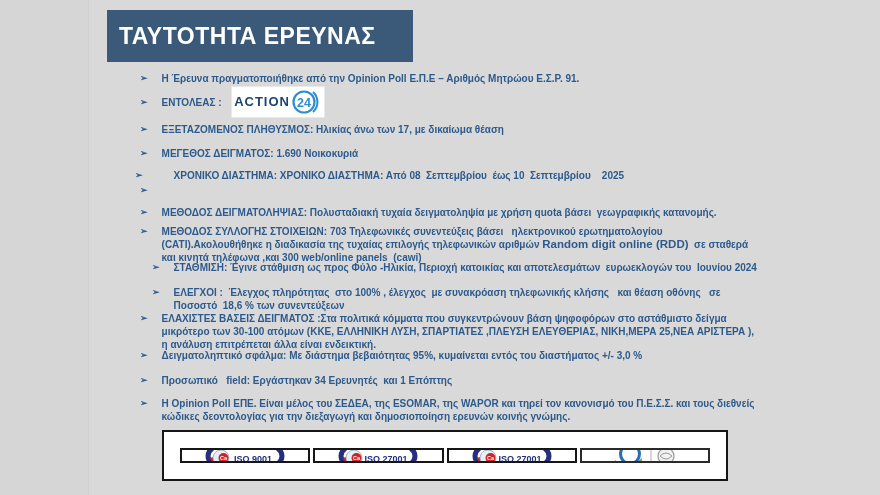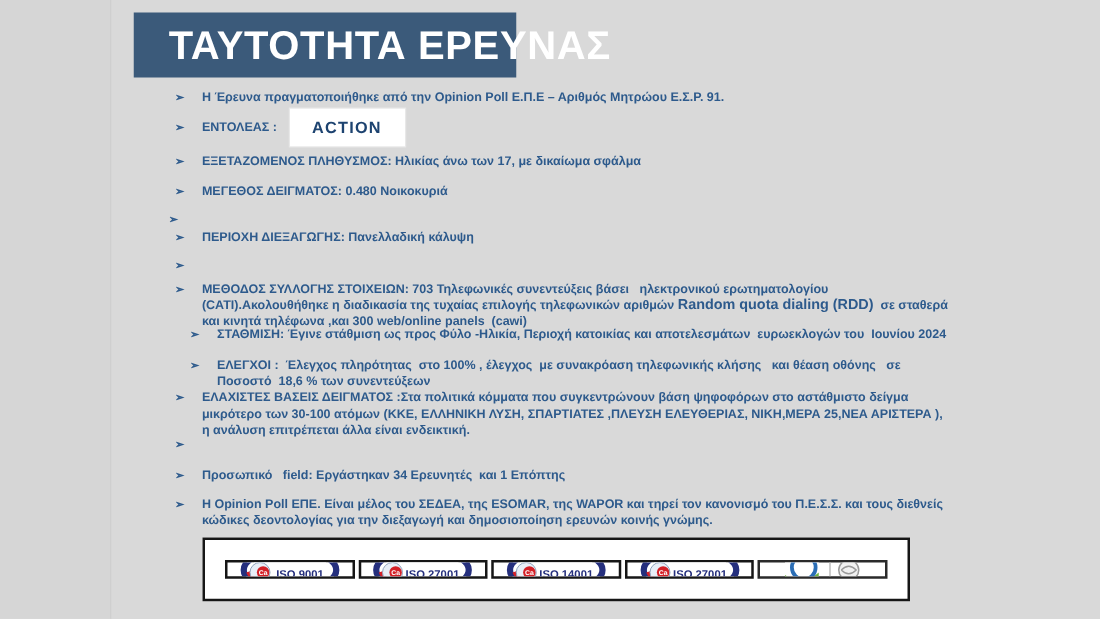--- a/index.html
+++ b/index.html
@@ -6,38 +6,37 @@
   body{
     width:880px;height:495px;overflow:hidden;
     font-family:"Liberation Sans",sans-serif;
     background:#d9d9d9;
   }
   .slide{position:relative;width:880px;height:495px;background:#d9d9d9;}
   .left-strip{position:absolute;left:0;top:0;width:88px;height:495px;background:#d6d6d6;border-right:1px solid #cfcfcf;}
   .title-box{
     position:absolute;left:107px;top:10px;width:306px;height:52px;
     background:#3b5a7a;color:#ffffff;
-    font-size:32px;font-weight:bold;letter-spacing:.5px;
-    line-height:52px;padding-left:28px;box-sizing:border-box;
+    font-size:23px;font-weight:bold;letter-spacing:.5px;
+    line-height:52px;padding-left:12px;box-sizing:border-box;
     white-space:nowrap;
   }
   .item{
     position:absolute;color:#2d5a8c;font-size:10px;font-weight:bold;
     line-height:13px;display:flex;align-items:flex-start;
   }
   .item .marker{flex:0 0 auto;font-size:9px;line-height:13px;margin-right:14px;color:#2d5a8c;}
   .item .txt{white-space:pre-wrap;}
   .wide{width:620px;}
   .b8-bold{font-size:11.5px;}
   .action-row{align-items:center;}
   .action-logo{
     background:#ffffff;height:30px;width:92px;margin-left:10px;
     display:flex;align-items:center;justify-content:center;gap:1px;
     box-shadow:0 0 0 1px #e8e8e8;
-    flex-direction:column;
   }
   .action-word{color:#1d4370;font-size:13px;font-weight:bold;letter-spacing:1px;line-height:30px;}
   .logo-strip{
     position:absolute;left:162px;top:430px;width:566px;height:51px;
     background:#ffffff;border:2px solid #161616;box-sizing:border-box;
     display:flex;align-items:stretch;padding:16px;gap:3px;
   }
   .logo-cell{
     flex:1 1 0;border:2px solid #161616;background:#ffffff;
     display:flex;align-items:center;justify-content:center;overflow:hidden;
@@ -65,63 +64,65 @@
       <svg width="30" height="28" viewBox="0 0 30 28">
         <circle cx="13" cy="14" r="10.5" fill="#ffffff" stroke="#2e8dcc" stroke-width="2.2"></circle>
         <path d="M 22 4 A 13.5 13.5 0 0 1 22 24" fill="none" stroke="#2e8dcc" stroke-width="2"></path>
         <text x="13" y="18.5" text-anchor="middle" font-size="12.5" font-weight="bold" fill="#2e8dcc" font-family="Liberation Sans, sans-serif">24</text>
       </svg>
     </span>
   </div>
 
   <div class="item" style="left:140px;top:123px;width:620px;">
     <span class="marker">➢</span>
-    <span class="txt">ΕΞΕΤΑΖΟΜΕΝΟΣ ΠΛΗΘΥΣΜΟΣ: Ηλικίας άνω των 17, με δικαίωμα σφάλμα</span>
+    <span class="txt">ΕΞΕΤΑΖΟΜΕΝΟΣ ΠΛΗΘΥΣΜΟΣ: Ηλικίας άνω των 17, με δικαίωμα θέαση</span>
   </div>
 
   <div class="item" style="left:140px;top:147px;width:620px;">
     <span class="marker">➢</span>
-    <span class="txt">ΜΕΓΕΘΟΣ ΔΕΙΓΜΑΤΟΣ: 0.480 Νοικοκυριά</span>
+    <span class="txt">ΜΕΓΕΘΟΣ ΔΕΙΓΜΑΤΟΣ: 1.690 Νοικοκυριά</span>
   </div>
 
   <div class="item" style="left:135px;top:169px;width:640px;">
     <span class="marker" style="margin-right:31px;">➢</span>
+    <span class="txt">ΧΡΟΝΙΚΟ ΔΙΑΣΤΗΜΑ: ΧΡΟΝΙΚΟ ΔΙΑΣΤΗΜΑ: Από 08  Σεπτεμβρίου  έως 10  Σεπτεμβρίου    2025</span>
   </div>
 
   <div class="item" style="left:140px;top:184px;width:620px;">
     <span class="marker">➢</span>
-    <span class="txt">ΠΕΡΙΟΧΗ ΔΙΕΞΑΓΩΓΗΣ: Πανελλαδική κάλυψη</span>
   </div>
 
   <div class="item" style="left:140px;top:206px;width:630px;">
     <span class="marker">➢</span>
+    <span class="txt">ΜΕΘΟΔΟΣ ΔΕΙΓΜΑΤΟΛΗΨΙΑΣ: Πολυσταδιακή τυχαία δειγματοληψία με χρήση quota βάσει  γεωγραφικής κατανομής.</span>
   </div>
 
   <div class="item wide" style="left:140px;top:225px;">
     <span class="marker">➢</span>
-    <span class="txt"><span>ΜΕΘΟΔΟΣ ΣΥΛΛΟΓΗΣ ΣΤΟΙΧΕΙΩΝ: 703 Τηλεφωνικές συνεντεύξεις βάσει   ηλεκτρονικού ερωτηματολογίου (CATI).Ακολουθήθηκε η διαδικασία της τυχαίας επιλογής τηλεφωνικών αριθμών </span><span class="b8-bold">Random quota dialing (RDD)</span><span>  σε σταθερά και κινητά τηλέφωνα ,και 300 web/online panels  (cawi)</span></span>
+    <span class="txt"><span>ΜΕΘΟΔΟΣ ΣΥΛΛΟΓΗΣ ΣΤΟΙΧΕΙΩΝ: 703 Τηλεφωνικές συνεντεύξεις βάσει   ηλεκτρονικού ερωτηματολογίου (CATI).Ακολουθήθηκε η διαδικασία της τυχαίας επιλογής τηλεφωνικών αριθμών </span><span class="b8-bold">Random digit online (RDD)</span><span>  σε σταθερά και κινητά τηλέφωνα ,και 300 web/online panels  (cawi)</span></span>
   </div>
 
   <div class="item" style="left:152px;top:261px;width:610px;">
     <span class="marker">➢</span>
     <span class="txt">ΣΤΑΘΜΙΣΗ: Έγινε στάθμιση ως προς Φύλο -Ηλικία, Περιοχή κατοικίας και αποτελεσμάτων  ευρωεκλογών του  Ιουνίου 2024</span>
   </div>
 
   <div class="item" style="left:152px;top:286px;width:610px;">
     <span class="marker">➢</span>
     <span class="txt">ΕΛΕΓΧΟΙ :  Έλεγχος πληρότητας  στο 100% , έλεγχος  με συνακρόαση τηλεφωνικής κλήσης   και θέαση οθόνης   σε  Ποσοστό  18,6 % των συνεντεύξεων</span>
   </div>
 
   <div class="item wide" style="left:140px;top:312px;">
     <span class="marker">➢</span>
     <span class="txt">ΕΛΑΧΙΣΤΕΣ ΒΑΣΕΙΣ ΔΕΙΓΜΑΤΟΣ :Στα πολιτικά κόμματα που συγκεντρώνουν βάση ψηφοφόρων στο αστάθμιστο δείγμα μικρότερο των 30-100 ατόμων (ΚΚΕ, ΕΛΛΗΝΙΚΗ ΛΥΣΗ, ΣΠΑΡΤΙΑΤΕΣ ,ΠΛΕΥΣΗ ΕΛΕΥΘΕΡΙΑΣ, ΝΙΚΗ,ΜΕΡΑ 25,ΝΕΑ ΑΡΙΣΤΕΡΑ ), η ανάλυση επιτρέπεται άλλα είναι ενδεικτική.</span>
   </div>
 
   <div class="item" style="left:140px;top:349px;width:630px;">
     <span class="marker">➢</span>
+    <span class="txt">Δειγματοληπτικό σφάλμα: Με διάστημα βεβαιότητας 95%, κυμαίνεται εντός του διαστήματος +/- 3,0 %</span>
   </div>
 
   <div class="item" style="left:140px;top:374px;width:630px;">
     <span class="marker">➢</span>
     <span class="txt">Προσωπικό   field: Εργάστηκαν 34 Ερευνητές  και 1 Επόπτης</span>
   </div>
 
   <div class="item wide" style="left:140px;top:397px;">
     <span class="marker">➢</span>
     <span class="txt">Η Opinion Poll ΕΠΕ. Είναι μέλος του ΣΕΔΕΑ, της ESOMAR, της WAPOR και τηρεί τον κανονισμό του Π.Ε.Σ.Σ. και τους διεθνείς κώδικες δεοντολογίας για την διεξαγωγή και δημοσιοποίηση ερευνών κοινής γνώμης.</span>
@@ -150,33 +151,20 @@
         <rect x="10" y="6.5" width="60" height="9" rx="4.5" fill="#ffffff"></rect>
         <text x="40" y="13.5" text-anchor="middle" font-size="6" font-weight="bold" fill="#252f7d" font-family="Liberation Sans, sans-serif">LETRINA S.A.</text>
         <circle cx="16" cy="22" r="8" fill="#e8eef7" stroke="#8fa3bd" stroke-width="0.8"></circle>
         <circle cx="18.5" cy="22" r="5" fill="#d42027"></circle>
         <text x="18.5" y="24" text-anchor="middle" font-size="5.5" font-weight="bold" fill="#ffffff" font-family="Liberation Sans, sans-serif">Ca</text>
         <text x="48" y="26" text-anchor="middle" font-size="9" font-weight="bold" fill="#252f7d" font-family="Liberation Sans, sans-serif">ISO 27001</text>
         <circle cx="68" cy="32" r="4" fill="#2e5fa3"></circle>
       </svg>
     </div>
 
-    <div class="logo-cell">
-      <svg width="82" height="40" viewBox="0 0 80 40">
-        <ellipse cx="40" cy="20" rx="37" ry="16.5" fill="#ffffff" stroke="#252f7d" stroke-width="5"></ellipse>
-        <path d="M5 22 C9 33 26 38 52 36 L50 31 C28 33 12 30 8 21 Z" fill="#d42027"></path>
-        <rect x="10" y="6.5" width="60" height="9" rx="4.5" fill="#ffffff"></rect>
-        <text x="40" y="13.5" text-anchor="middle" font-size="6" font-weight="bold" fill="#252f7d" font-family="Liberation Sans, sans-serif">LETRINA S.A.</text>
-        <circle cx="16" cy="22" r="8" fill="#e8eef7" stroke="#8fa3bd" stroke-width="0.8"></circle>
-        <circle cx="18.5" cy="22" r="5" fill="#d42027"></circle>
-        <text x="18.5" y="24" text-anchor="middle" font-size="5.5" font-weight="bold" fill="#ffffff" font-family="Liberation Sans, sans-serif">Ca</text>
-        <text x="48" y="26" text-anchor="middle" font-size="9" font-weight="bold" fill="#252f7d" font-family="Liberation Sans, sans-serif">ISO 14001</text>
-        <circle cx="68" cy="32" r="4" fill="#2e5fa3"></circle>
-      </svg>
-    </div>
 
 
     <div class="logo-cell">
       <svg width="82" height="40" viewBox="0 0 80 40">
         <ellipse cx="40" cy="20" rx="37" ry="16.5" fill="#ffffff" stroke="#252f7d" stroke-width="5"></ellipse>
         <path d="M5 22 C9 33 26 38 52 36 L50 31 C28 33 12 30 8 21 Z" fill="#d42027"></path>
         <rect x="10" y="6.5" width="60" height="9" rx="4.5" fill="#ffffff"></rect>
         <text x="40" y="13.5" text-anchor="middle" font-size="6" font-weight="bold" fill="#252f7d" font-family="Liberation Sans, sans-serif">LETRINA S.A.</text>
         <circle cx="16" cy="22" r="8" fill="#e8eef7" stroke="#8fa3bd" stroke-width="0.8"></circle>
         <circle cx="18.5" cy="22" r="5" fill="#d42027"></circle>

